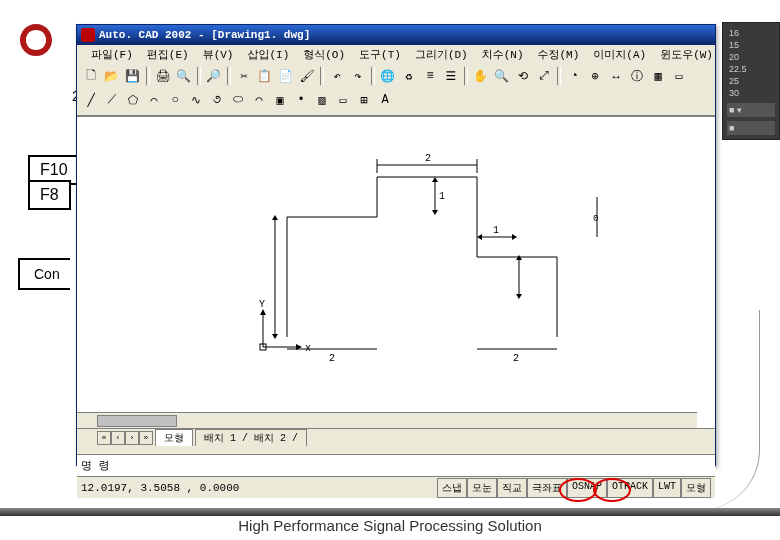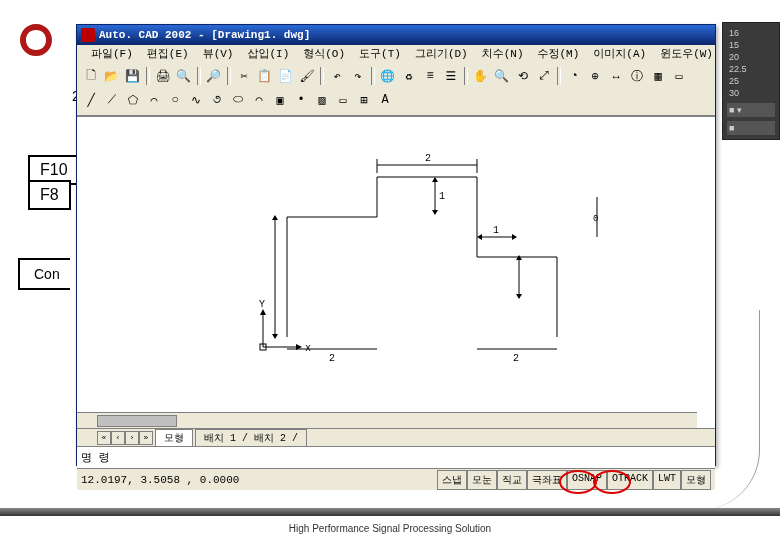--- a/index.html
+++ b/index.html
@@ -8,21 +8,21 @@
   .slide-bg { position: absolute; inset: 0; background: #fff; }
   .slide-logo { position: absolute; top: 20px; left: 16px; width: 40px; height: 40px; }
   .slide-logo svg { width: 100%; height: 100%; }
   
   .cad-window { position: absolute; top: 24px; left: 76px; width: 640px; height: 442px; border: 1px solid #0a246a; background: #ece9d8; box-shadow: 2px 2px 4px rgba(0,0,0,0.3); font-family: Liberation Mono, monospace; }
   
   .titlebar { height: 20px; background: linear-gradient(#2a6ad6, #0a246a); display: flex; align-items: center; padding: 0 4px; color: #fff; font-size: 11px; }
   .titlebar-icon { width: 14px; height: 14px; background: #b00; margin-right: 4px; border-radius: 2px; }
   .titlebar-text { font-weight: bold; }
   
-  .menubar { height: 18px; background: #ece9d8; display: flex; align-items: flex-start; padding: 0 2px; font-size: 11px; gap: 2px; }
+  .menubar { height: 18px; background: #ece9d8; display: flex; align-items: center; padding: 0 2px; font-size: 11px; gap: 2px; }
   .menubar-icon { width: 14px; height: 14px; background: #b00; margin-right: 4px; border-radius: 2px; }
   .menu-item { padding: 1px 6px; cursor: pointer; white-space: nowrap; }
   
   .toolbar-area { background: #ece9d8; padding: 2px 4px; border-bottom: 1px solid #808080; }
   .toolbar-row { display: flex; align-items: center; gap: 1px; height: 22px; margin-bottom: 2px; }
   .tool-btn { width: 20px; height: 20px; border: 1px solid #ece9d8; display: flex; align-items: center; justify-content: center; font-size: 12px; cursor: pointer; background: #ece9d8; }
   .tool-sep { width: 4px; height: 18px; border-left: 1px solid #808080; border-right: 1px solid #fff; margin: 0 2px; }
   
   .workspace { background: #fff; height: 330px; position: relative; border-top: 1px solid #808080; }
   
@@ -30,21 +30,21 @@
   
   .tab-bar { position: absolute; bottom: 0; left: 0; right: 0; height: 18px; background: #ece9d8; border-top: 1px solid #808080; display: flex; align-items: center; padding-left: 20px; font-size: 10px; }
   .tab-arrows { display: flex; gap: 0; }
   .tab-arrow { width: 14px; height: 14px; border: 1px solid #808080; background: #ece9d8; font-size: 8px; display: flex; align-items: center; justify-content: center; cursor: pointer; }
   .tab { padding: 1px 8px; background: #fff; border: 1px solid #808080; border-bottom: none; margin-left: 2px; font-size: 10px; }
   .tab.inactive { background: #ece9d8; }
   
   .scrollbar-h { position: absolute; bottom: 18px; left: 0; right: 18px; height: 16px; background: #ece9d8; border-top: 1px solid #808080; }
   .scroll-thumb-h { position: absolute; left: 20px; width: 80px; height: 12px; top: 2px; background: #c0c0c0; border: 1px solid #808080; }
   
-  .command-area { height: 22px; background: #fff; border-top: 1px solid #808080; display: flex; align-items: center; padding: 0 4px; font-size: 11px; }
+  .command-area { height: 22px; background: #fff; border-top: 1px solid #808080; display: flex; align-items: center; padding: 0 4px; font-size: 11px; margin-top: 8px; }
   
   .statusbar { height: 22px; background: #ece9d8; border-top: 1px solid #808080; display: flex; align-items: center; padding: 0 4px; font-size: 11px; position: relative; }
   .coords { padding-right: 16px; }
   .status-btns { margin-left: auto; display: flex; gap: 0; }
   .status-btn { padding: 2px 4px; border: 1px solid #808080; background: #ece9d8; font-size: 10px; cursor: pointer; }
   
   .red-circle { position: absolute; border: 2px solid #d00; border-radius: 50%; pointer-events: none; }
   .red-circle.c1 { width: 38px; height: 24px; right: 118px; bottom: -4px; }
   .red-circle.c2 { width: 38px; height: 24px; right: 84px; bottom: -4px; }
   
@@ -57,21 +57,21 @@
   .key-label.l2 { top: 194px; left: 84px; }
   .con-box { position: absolute; top: 258px; left: 18px; border-top: 2px solid #000; border-left: 2px solid #000; border-bottom: 2px solid #000; padding: 6px 10px 6px 14px; font-size: 14px; }
   .slide-z { position: absolute; top: 88px; left: 72px; font-size: 14px; }
   
   
   .right-panel { position: absolute; top: 22px; right: 0; width: 58px; background: #3a3a3a; color: #ccc; font-size: 9px; padding: 4px; border: 1px solid #222; }
   .right-panel .row { padding: 1px 2px; }
   .right-panel .sub { background: #555; margin-top: 4px; padding: 2px; }
   
   .footer-bar { position: absolute; bottom: 24px; left: 0; right: 0; height: 8px; background: linear-gradient(#888, #333); }
-  .footer-text { position: absolute; bottom: 6px; left: 0; right: 0; text-align: center; font-size: 10px; color: #333; }
+  .footer-text { position: absolute; bottom: 6px; left: 0; right: 0; text-align: center; font-size: 15px; color: #333; }
   
   .bottom-curve { position: absolute; bottom: 30px; right: 20px; width: 90px; height: 200px; border-right: 1px solid #999; border-radius: 0 0 60px 0; pointer-events: none; }
 </style>
 </head>
 <body>
 
 <div class="slide-bg">
   <div class="slide-logo">
     <svg viewBox="0 0 40 40">
         <path d="M20 4 C10 4 4 12 4 20 C4 28 10 36 20 36 C30 36 36 28 36 20 C36 12 30 4 20 4 Z M20 10 C26 10 30 14 30 20 C30 26 26 30 20 30 C14 30 10 26 10 20 C10 14 14 10 20 10 Z" fill="#b01818"></path>

